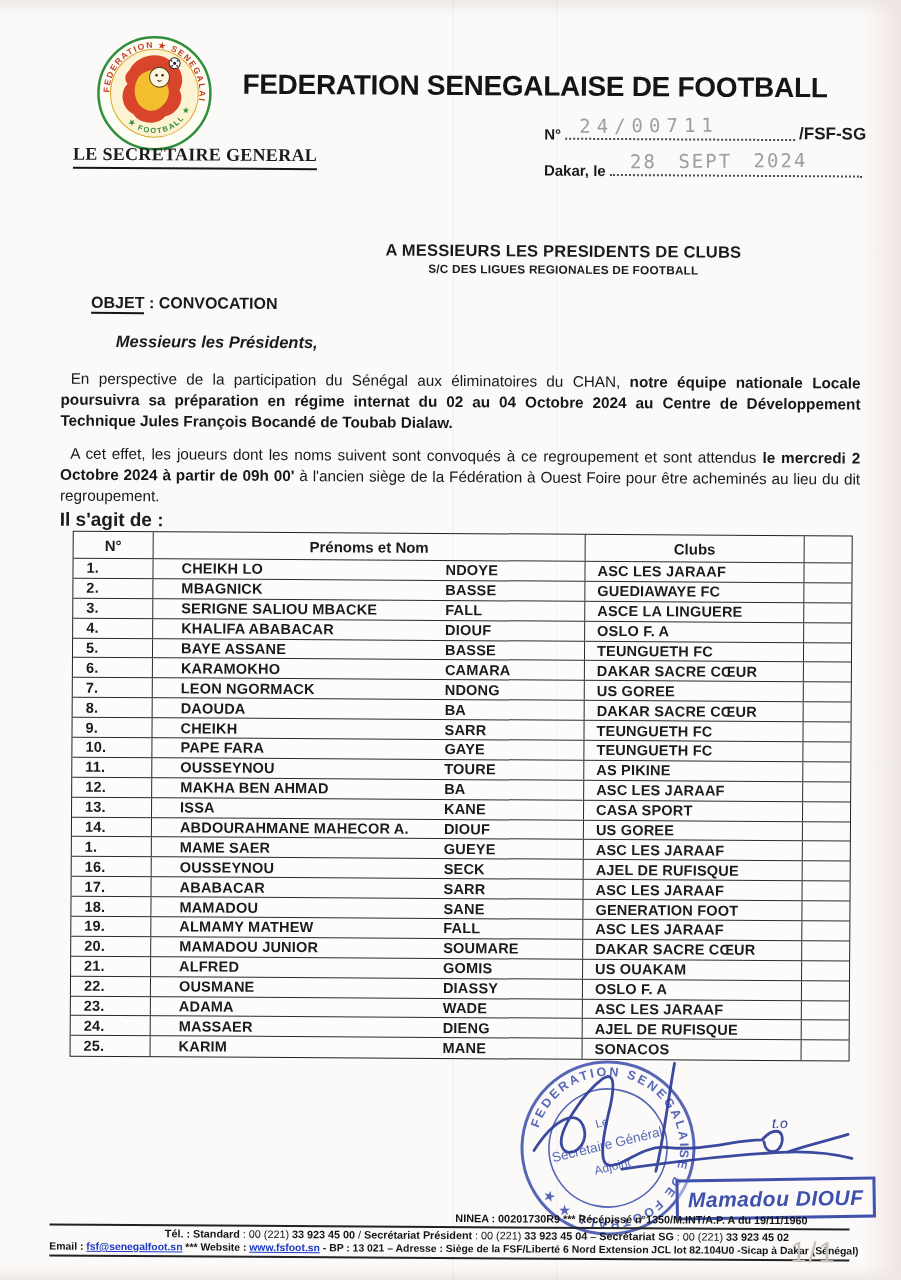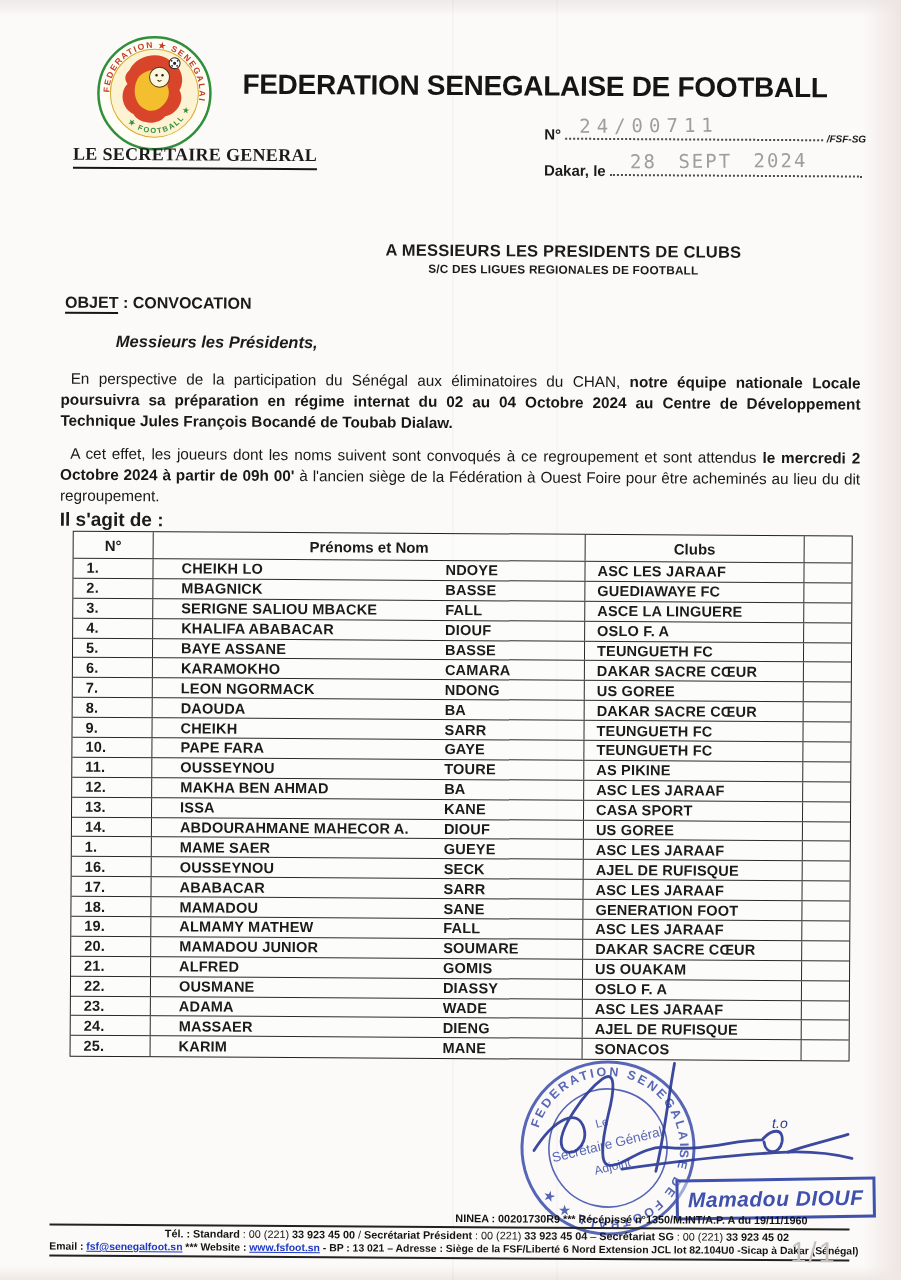--- a/index.html
+++ b/index.html
@@ -26,36 +26,36 @@
   }
   #sender-title {
     position:absolute; left:74px; top:146px;
     font-family:"Liberation Serif", serif; font-size:18px; font-weight:bold;
     letter-spacing:0.3px; border-bottom:2.5px solid #161616; padding-bottom:2px; white-space:nowrap;
   }
   #ref-block { position:absolute; left:545px; top:120px; width:322px; }
   .ref-row { display:flex; align-items:flex-end; height:22px; margin-bottom:14px; }
   .ref-label { font-size:15px; font-weight:bold; white-space:nowrap; }
   .dotline { flex:1; border-bottom:2px dotted #4a4a4a; margin:0 4px 3px 4px; position:relative; height:16px; }
-  .ref-suffix { font-size:10px; font-weight:bold; white-space:nowrap;font-style:italic; }
+  .ref-suffix { font-size:17px; font-weight:bold; white-space:nowrap; }
   .gray-stamp {
     position:absolute; color:var(--stamp-gray,#9e9e9e);
     font-family:"DejaVu Sans Mono", monospace; white-space:nowrap; transform:rotate(-0.8deg);
   }
   #ref-number-stamp { left:14px; top:-10px; font-size:19px; letter-spacing:6px; }
   #date-stamp { left:20px; top:-11px; font-size:19px; letter-spacing:2px; word-spacing:8px; }
 
   
   #recipient { position:absolute; left:300px; top:241px; width:530px; text-align:center; }
   #recipient-line1 { font-size:16.5px; font-weight:bold; letter-spacing:0.2px; white-space:nowrap; }
   #recipient-line2 { font-size:11.8px; font-weight:bold; margin-top:2px; letter-spacing:0.2px; }
 
   
   #subject { position:absolute; left:67px; top:296px; font-size:16px; font-weight:bold; }
-  #subject .subject-label { border-bottom:2.5px solid #161616; padding-bottom:1px; }
+  #subject .subject-label { border-bottom:2.5px solid #161616; padding-bottom:1px;margin-left:26px; }
   #salutation { position:absolute; left:118px; top:334px; font-size:16.5px; font-weight:bold; font-style:italic; }
 
   
   .para { position:absolute; left:63px; width:800px; font-size:15.3px; line-height:1.37; text-align:justify; color:#181818; text-indent:10px; }
   #para-1 { top:371px; }
   #para-2 { top:446px; }
   #list-intro { position:absolute; left:63px; top:511px; font-size:19px; font-weight:bold; }
   .b { font-weight:bold; }
   .u { font-weight:bold; }
   .link { font-weight:bold; text-decoration:underline; color:var(--link-blue,#1d39c4); }

